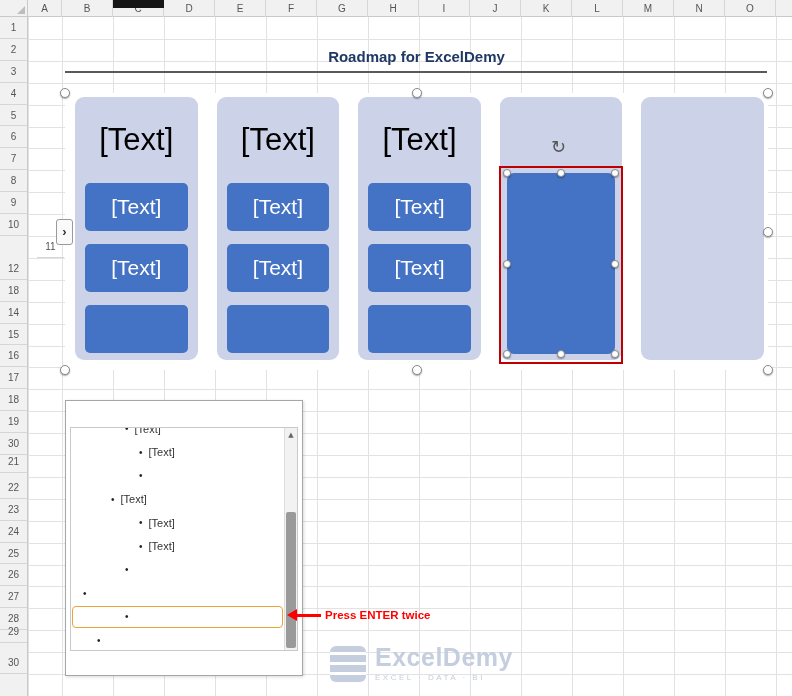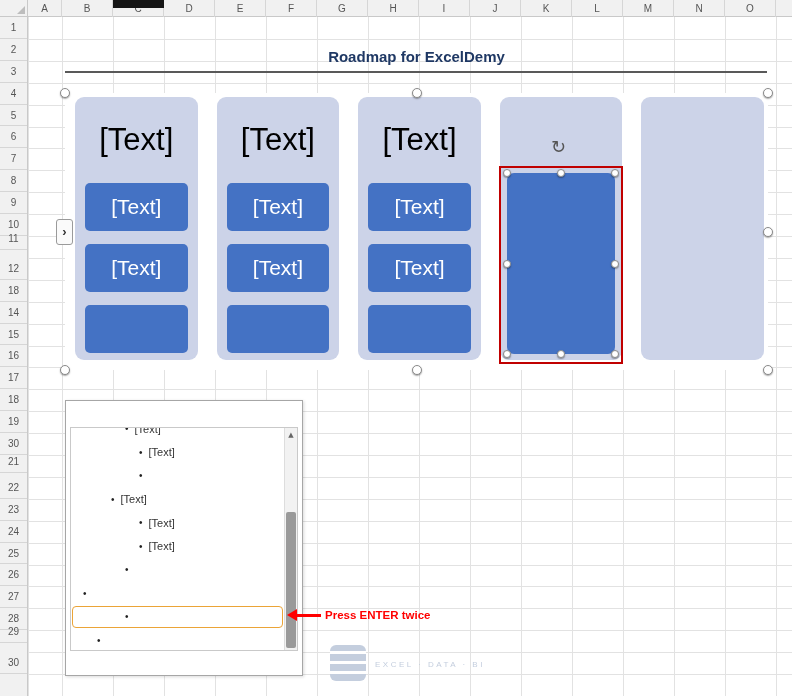--- a/index.html
+++ b/index.html
@@ -159,21 +159,21 @@
     <div class="row-header" style="top: 0px; height: 21.9px;">1</div>
     <div class="row-header" style="top: 21.9px; height: 21.9px;">2</div>
     <div class="row-header" style="top: 43.8px; height: 21.9px;">3</div>
     <div class="row-header" style="top: 65.7px; height: 21.9px;">4</div>
     <div class="row-header" style="top: 87.6px; height: 21.9px;">5</div>
     <div class="row-header" style="top: 109.5px; height: 21.9px;">6</div>
     <div class="row-header" style="top: 131.4px; height: 21.9px;">7</div>
     <div class="row-header" style="top: 153.3px; height: 21.9px;">8</div>
     <div class="row-header" style="top: 175.2px; height: 21.9px;">9</div>
     <div class="row-header" style="top: 197.1px; height: 21.9px;">10</div>
-    <div class="row-header" style="top: 211px; height: 21.9px;">11</div>
+    <div class="row-header" style="top: 219px; height: 21.9px; margin-left: 37px;">11</div>
     <div class="row-header" style="top: 240.9px; height: 21.9px;">12</div>
     <div class="row-header" style="top: 262.8px; height: 21.9px;">18</div>
     <div class="row-header" style="top: 284.7px; height: 21.9px;">14</div>
     <div class="row-header" style="top: 306.6px; height: 21.9px;">15</div>
     <div class="row-header" style="top: 328.5px; height: 21.9px;">16</div>
     <div class="row-header" style="top: 350.4px; height: 21.9px;">17</div>
     <div class="row-header" style="top: 372.3px; height: 21.9px;">18</div>
     <div class="row-header" style="top: 394.2px; height: 21.9px;">19</div>
     <div class="row-header" style="top: 416.1px; height: 21.9px;">30</div>
     <div class="row-header" style="top: 434px; height: 21.9px;">21</div>
@@ -298,15 +298,16 @@
 
 <div class="annotation">
   <div class="arrow-head"></div>
   <div class="arrow-shaft"></div>
   <div class="annotation-text">Press ENTER twice</div>
 </div>
 
 <div class="watermark">
   <div class="wm-icon"></div>
   <div class="wm-text">
+    <div class="wm-name">ExcelDemy</div>
     <div class="wm-tag">EXCEL · DATA · BI</div>
   </div>
 </div>
 
 </body></html>

